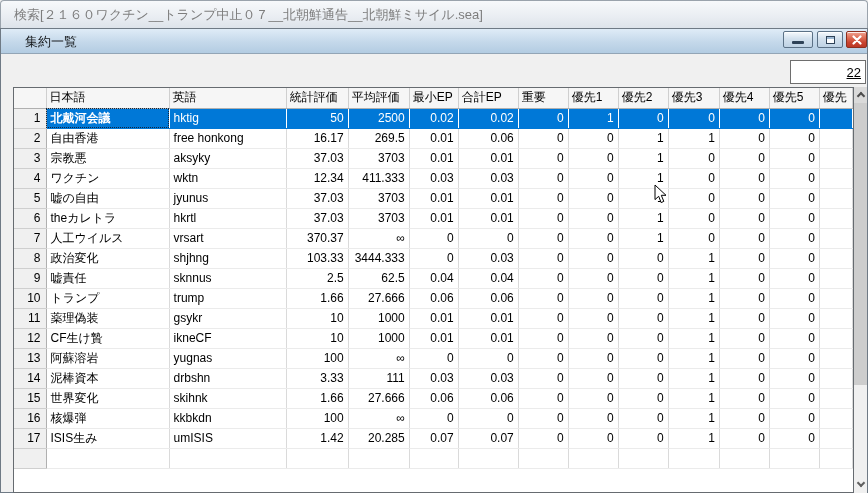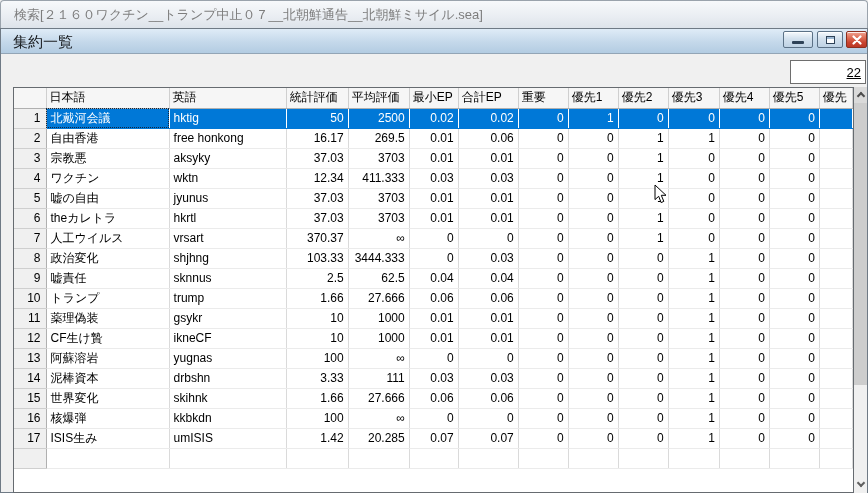--- a/index.html
+++ b/index.html
@@ -13,22 +13,22 @@
     background:linear-gradient(#f7f9fb,#e9edf2 60%,#dde3ea);
     border:1px solid #9aa3ac; border-bottom:none; border-radius:4px 4px 0 0;
     line-height:27px; padding-left:13px; color:#7d7d7d; font-size:13px;
     white-space:nowrap; overflow:hidden; }
 
   
   .child-window { position:absolute; left:0; top:28px; width:868px; height:465px;
     border:1px solid #6f7a85; background:#f0f0f0; }
   .child-titlebar { position:relative; width:100%; height:25px;
     background:linear-gradient(#dfecf7,#c4d8ea 55%,#b3cce2);
-    border-bottom:1px solid #93a5b6; font-size:15px; color:#15181b;
-    line-height:25px; padding-left:12px; }
+    border-bottom:1px solid #93a5b6; font-size:13px; color:#15181b;
+    line-height:25px; padding-left:24px; }
 
   .cap-btn { position:absolute; top:2px; height:17px; border:1px solid #5b7186;
     border-radius:2px; background:linear-gradient(#f6fafd,#d3e1ee 45%,#bed2e4);
     box-shadow:inset 0 1px 0 rgba(255,255,255,.8); cursor:default; }
   .btn-min { right:54px; width:30px; }
   .btn-restore { right:24px; width:26px; }
   .btn-close { right:0px; width:21px;
     background:linear-gradient(#f0a492,#dd6a52 40%,#c94430 70%,#bb3826);
     border-color:#8c2f1f; }
   .glyph-min { display:block; width:12px; height:3px; background:#2e4257;
@@ -50,21 +50,21 @@
   .grid th { height:20px; background:#f6f6f6; font-weight:normal; text-align:left;
     padding:0 3px; border-right:1px solid #cfcfcf; border-bottom:1px solid #b0b0b0;
     white-space:nowrap; overflow:hidden;margin-top:26px; }
   .grid td { height:20px; padding:0 4px; border-right:1px solid #dadada;
     border-bottom:1px solid #ebebeb; white-space:nowrap; overflow:hidden; background:#fff; }
   .grid td.rownum, .grid tr.selected td.rownum { background:#f0f0f0; color:#000;
     border-right:1px solid #b0b0b0; border-bottom:1px solid #cfcfcf; padding-right:5px; }
   .c-left { text-align:left; } .c-right { text-align:right; }
   .grid tr.selected td { background:var(--sel,#0078d7); color:#fff;
     border-right:1px solid rgba(255,255,255,.5); border-bottom:1px solid var(--sel,#0078d7); }
-  .grid tr.selected td.focused { outline:1px dotted #12263d; outline-offset:-1px; }
+  .grid tr.selected td.focused { outline:1px dotted #12263d; outline-offset:-1px;font-weight:bold; }
 
   
   .vscroll { position:absolute; left:853px; top:58px; width:13px; height:406px;
     background:#f0f0f0; }
   .sb-btn { position:absolute; left:0; width:13px; height:16px; }
   .sb-up { top:0; background:#dadada; }
   .sb-down { bottom:0; background:#f0f0f0; }
   .sb-thumb { position:absolute; left:0; top:16px; width:13px; height:282px; background:#cdcdcd; }
   .chev { display:block; width:6px; height:6px; margin:5px auto 0; }
   .chev-up { border-left:2px solid #4d4d4d; border-top:2px solid #4d4d4d;

